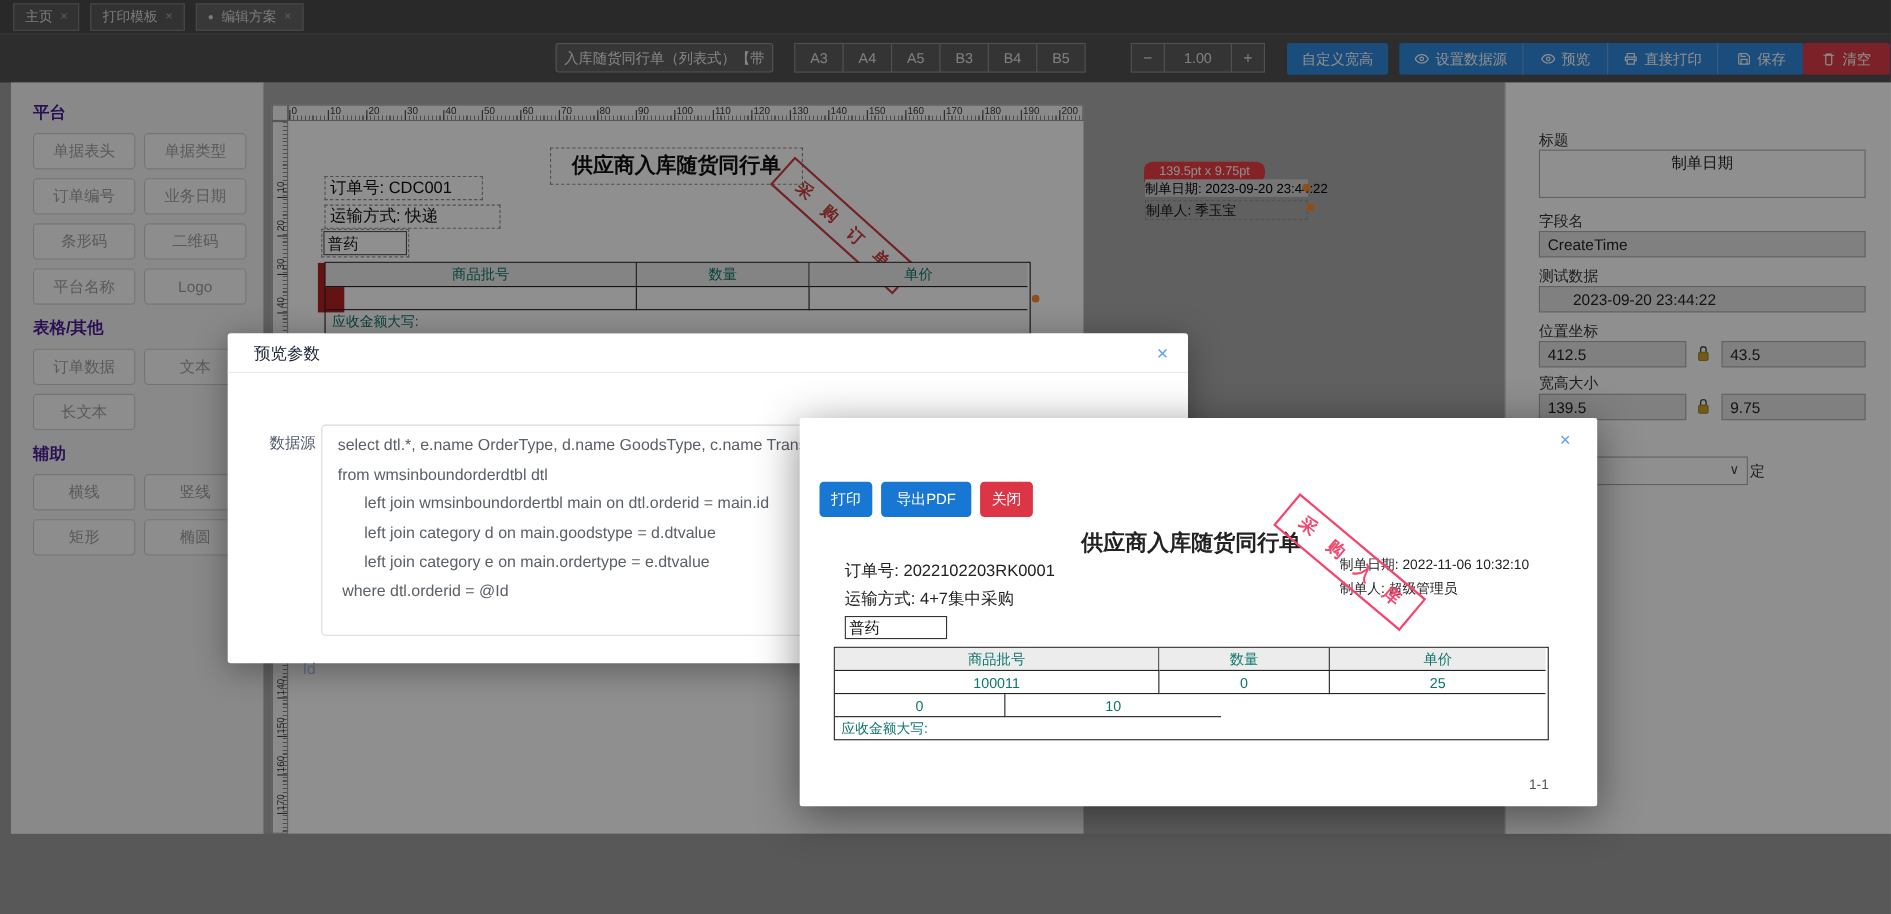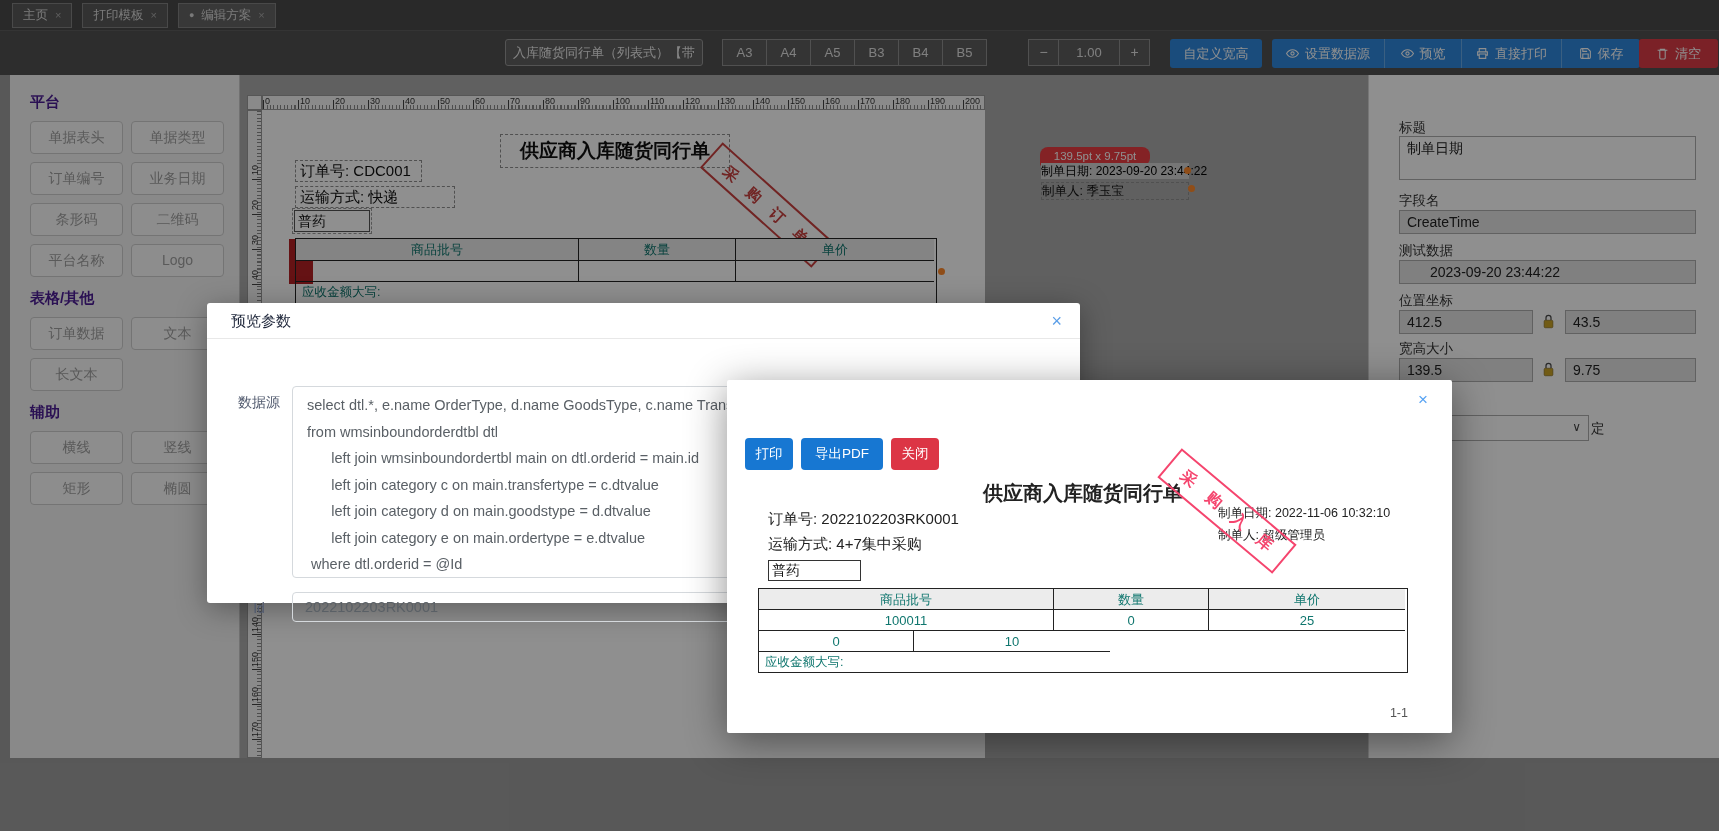--- a/index.html
+++ b/index.html
@@ -79,33 +79,33 @@
   .trow:last-child .tcell{border-bottom:none;}
   .thead .tcell{background:#ececec;}
   .tfoot-cell{text-align:left !important;padding-left:6px;font-size:12.5px;}
   
   .rpanel{position:absolute;left:1368px;top:75px;width:351px;height:683px;background:#fff;border-left:1px solid #d5d5d5;box-sizing:border-box;}
   .rpanel>*{position:absolute;}
   .rtabs{left:30px;top:14px;display:flex;gap:22px;}
   .flabel{font-size:13.5px;color:#333;}
   .finput{border:1px solid #adadad;background:#e5e5e5;font-size:14px;color:#222;line-height:22px;height:24px;
           box-sizing:border-box;padding:0 7px;overflow:hidden;white-space:nowrap;}
-  .ftext{border:1px solid #adadad;background:#fff;font-size:14px;color:#222;box-sizing:border-box;padding:3px 7px;}
+  .ftext{border:1px solid #adadad;background:#fff;font-size:14px;color:#222;box-sizing:border-box;padding:3px 7px;text-align:center;}
   .fselect{border:1px solid #adadad;background:#fff;height:26px;box-sizing:border-box;}
   .chev{position:absolute;right:7px;top:4px;font-size:12px;color:#444;}
   .lockic{width:15px;height:17px;}
   
   .mask{position:absolute;left:0;top:0;width:1719px;height:831px;background:rgba(0,0,0,0.44);z-index:50;}
   .modal1{position:absolute;left:207px;top:303px;width:873px;height:300px;background:#fff;border-radius:3px;
           box-shadow:0 6px 30px rgba(0,0,0,.35);z-index:60;}
   .m1-head{height:35px;border-bottom:1px solid #e8e8e8;position:relative;}
   .m1-title{position:absolute;left:24px;top:9px;font-size:15px;color:#1c2438;}
   .mclose{position:absolute;font-size:18px;color:#5c9fe8;cursor:pointer;line-height:1;}
   .m1-close{right:18px;top:9px;}
-  .m1-label{position:absolute;font-size:14px;color:#515a6e;text-align:center;width:56px;}
+  .m1-label{position:absolute;font-size:14px;color:#515a6e;text-align:right;width:56px;}
   .sqlbox{position:absolute;left:85px;top:47px;width:761px;height:192px;border:1px solid #d5d9dd;border-radius:4px;
           box-sizing:border-box;padding:5px 14px;font-size:14.5px;color:#5a6066;line-height:26.5px;overflow:hidden;}
   .sqlline{white-space:pre;}
   .idinput{position:absolute;left:85px;top:253px;width:761px;height:30px;border:1px solid #d5d9dd;border-radius:4px;
            box-sizing:border-box;font-size:14.5px;color:#5a6066;line-height:28px;padding-left:12px;}
   .modal2{position:absolute;left:727px;top:380px;width:725px;height:353px;background:#fff;border-radius:2px;
           box-shadow:0 8px 40px rgba(0,0,0,.45);z-index:70;}
   .m2-close{right:24px;top:11px;font-size:17px;color:#57a3f3;}
   .m2btn{position:absolute;top:58px;height:32px;border-radius:4px;color:#fff;font-size:13.5px;text-align:center;
          line-height:32px;cursor:pointer;}
@@ -299,21 +299,21 @@
         <span class="vnum" style="top: 509px;">140</span>
         <div class="vtick" style="top: 558px;"></div>
         <span class="vnum" style="top: 544px;">150</span>
         <div class="vtick" style="top: 593px;"></div>
         <span class="vnum" style="top: 579px;">160</span>
         <div class="vtick" style="top: 628px;"></div>
         <span class="vnum" style="top: 614px;">170</span>
       </div>
     <div class="page">
       <div class="dashed doc-title">供应商入库随货同行单</div>
-      <div class="dashed doc-line" style="left:33px;top:50px;width:127px;height:22px;">订单号: CDC001</div>
+      <div class="dashed doc-line" style="left:33px;top:50px;width:144px;height:22px;">订单号: CDC001</div>
       <div class="dashed doc-line" style="left:33px;top:76px;width:160px;height:22px;">运输方式: 快递</div>
       <div class="drugbox" style="left:32px;top:100px;width:76px;height:22px;">普药</div>
       <div class="sizetip">139.5pt x 9.75pt</div>
       <div class="datefield">制单日期: 2023-09-20 23:44:22</div>
       <div class="dashed personbox">制单人: 季玉宝</div>
       <div class="handle" style="left:922px;top:57px;"></div>
       <div class="handle" style="left:926px;top:75px;"></div>
       <div class="handle" style="left:676px;top:158px;"></div>
       <div class="stamp stamp1">采购订单</div>
       <div class="redblock"></div>
@@ -369,27 +369,25 @@
     <div class="m1-head">
       <div class="m1-title">预览参数</div>
       <div class="mclose m1-close">×</div>
     </div>
     <div style="position:relative;height:263px;">
       <div class="m1-label" style="left:24px;top:55px;">数据源</div>
       <div class="sqlbox" id="sqlbox">
           <div class="sqlline">select dtl.*, e.name OrderType, d.name GoodsType, c.name TransName</div>
           <div class="sqlline">from wmsinboundorderdtbl dtl</div>
           <div class="sqlline">      left join wmsinboundordertbl main on dtl.orderid = main.id</div>
-          <div class="sqlline">      left join category c on main.transfertype = c.dtvalue</div>
           <div class="sqlline">      left join category d on main.goodstype = d.dtvalue</div>
           <div class="sqlline">      left join category e on main.ordertype = e.dtvalue</div>
           <div class="sqlline"> where dtl.orderid = @Id</div>
         </div>
       <div class="m1-label" style="left:24px;top:261px;">Id</div>
-      <div class="idinput">2022102203RK0001</div>
     </div>
   </div>
 
   <div class="modal2">
     <div class="mclose m2-close">×</div>
     <div class="m2btn m2-print">打印</div>
     <div class="m2btn m2-pdf">导出PDF</div>
     <div class="m2btn m2-closebtn">关闭</div>
     <div class="pv pv-title">供应商入库随货同行单</div>
     <div class="pv pv-line" style="left:41px;top:130px;">订单号: 2022102203RK0001</div>

